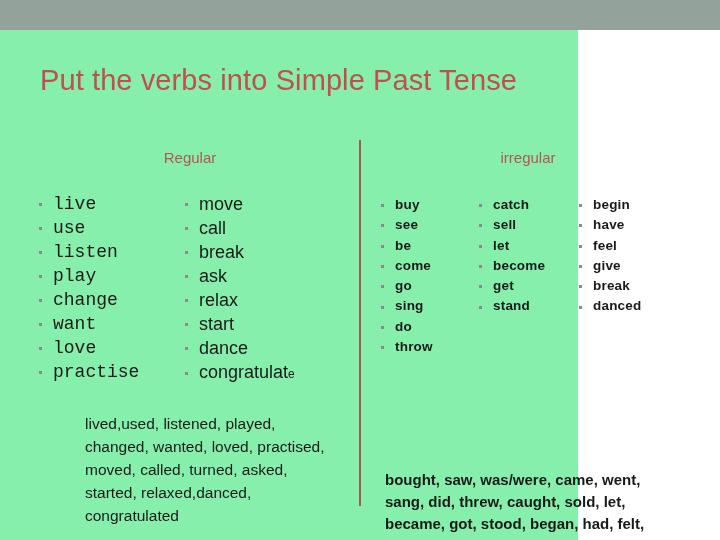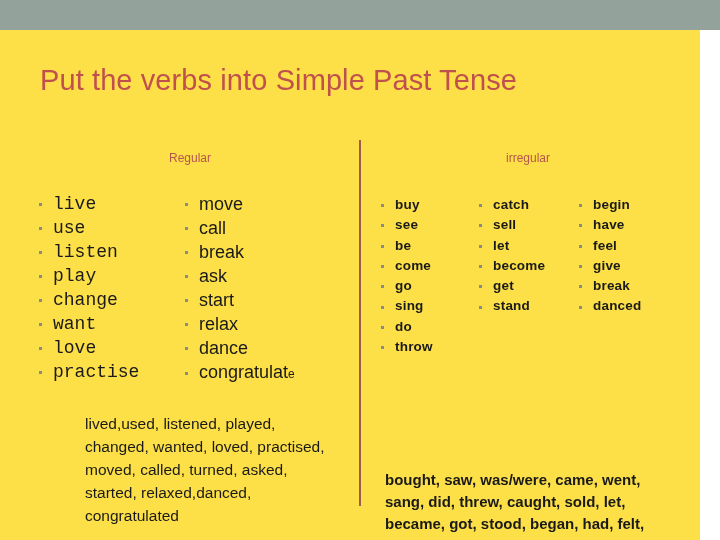--- a/index.html
+++ b/index.html
@@ -10,23 +10,23 @@
     width: 720px;
     height: 540px;
     background: #ffffff;
     font-family: "Liberation Sans", sans-serif;
     overflow: hidden;
     position: relative;
   }
 
   #slide {
     position: relative;
-    width: 700px;
+    width: 578px;
     height: 540px;
-    background: #fde047;
+    background: #86efac;
   }
 
   
   #top-band {
     position: absolute;
     left: 0;
     top: 0;
     width: 720px;
     height: 30px;
     background: #93a29a;
@@ -42,21 +42,21 @@
     line-height: 34px;
     font-weight: normal;
     color: #c0504d;
     letter-spacing: 0.1px;
     white-space: nowrap;
   }
 
   
   .col-heading {
     position: absolute;
-    font-size: 12px;
+    font-size: 15px;
     line-height: 18px;
     color: #b5564f;
     font-weight: normal;
   }
   #heading-regular {
     left: 125px;
     top: 149px;
     width: 130px;
     text-align: center;
   }
@@ -176,22 +176,22 @@
     <li><span class="bullet"></span><span>want</span></li>
     <li><span class="bullet"></span><span>love</span></li>
     <li><span class="bullet"></span><span>practise</span></li>
   </ul>
 
   <ul class="verb-list regular-list" id="regular-col-2">
     <li><span class="bullet"></span><span>move</span></li>
     <li><span class="bullet"></span><span>call</span></li>
     <li><span class="bullet"></span><span>break</span></li>
     <li><span class="bullet"></span><span>ask</span></li>
+    <li><span class="bullet"></span><span>relax</span></li>
     <li><span class="bullet"></span><span>start</span></li>
-    <li><span class="bullet"></span><span>relax</span></li>
     <li><span class="bullet"></span><span>dance</span></li>
     <li><span class="bullet"></span><span>congratulat</span><span class="shrunk-tail">e</span></li>
   </ul>
 
   <ul class="verb-list irregular-list" id="irregular-col-1">
     <li><span class="bullet"></span><span>buy</span></li>
     <li><span class="bullet"></span><span>see</span></li>
     <li><span class="bullet"></span><span>be</span></li>
     <li><span class="bullet"></span><span>come</span></li>
     <li><span class="bullet"></span><span>go</span></li>

